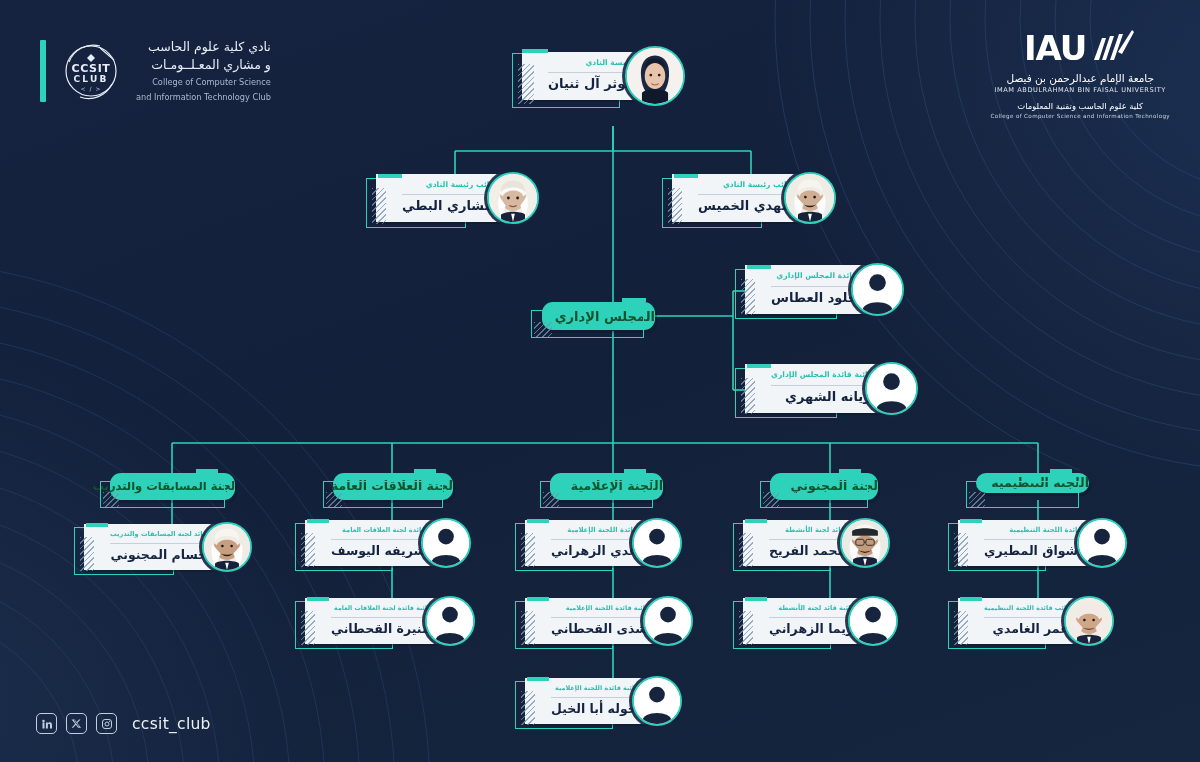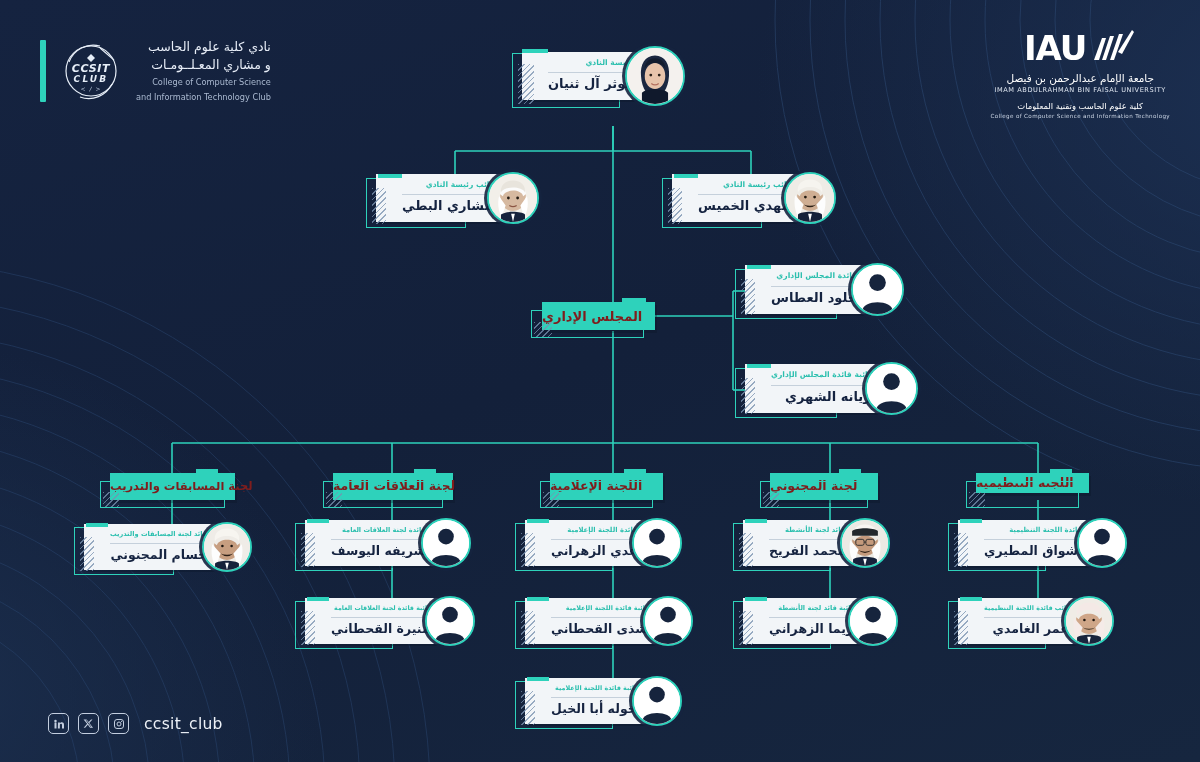--- a/index.html
+++ b/index.html
@@ -25,21 +25,21 @@
   .arc-tr { top: -230px; right: -200px; }
   .arc-bl { bottom: -250px; left: -280px; }
 
   
   .logo-left {
     position: absolute; left: 40px; top: 38px;
     display: flex; align-items: center; gap: 14px;
     direction: ltr;
   }
   .logo-bar { width: 6px; height: 62px; background: #2ed2bb; border-radius: 1px; }
-  .ccsit-mark { width: 62px; height: 62px; position: relative; flex: none; font-style: italic; }
+  .ccsit-mark { width: 62px; height: 62px; position: relative; flex: none; }
   .ccsit-txt { direction: rtl; text-align: right; }
   .ccsit-ar  { color: #e8eef8; font-size: 12.5px; line-height: 1.45; letter-spacing: .2px; }
   .ccsit-en  { color: #aab9d0; font-size: 8.2px; line-height: 1.4; margin-top: 3px; direction: ltr; text-align: right; }
 
   .logo-right {
     position: absolute; right: 30px; top: 30px;
     display: flex; flex-direction: column; align-items: center; gap: 2px;
   }
   .iau-row { display: flex; align-items: center; gap: 6px; }
   .iau-word { color: #ffffff; font-size: 34px; font-weight: bold; letter-spacing: -1px; line-height: 1; direction: ltr; }
@@ -94,35 +94,36 @@
   .tick { position: absolute; background: #2ed2bb; z-index: 5; }
   .hatch {
     position: absolute; z-index: 5;
     background: repeating-linear-gradient(135deg, rgba(120,145,175,.75) 0 1px, transparent 1px 4px);
   }
 
   
   .tealbox {
     position: absolute;
     background: #2ed2bb;
-    color: #7f1d1d;
+    color: #14532d;
     font-weight: bold;
-    display: flex; align-items: center; justify-content: flex-end;
+    display: flex; align-items: center; justify-content: flex-start;
     box-shadow: 2px 3px 0 rgba(10,20,38,.30);
+    border-radius: 11px;
   }
   .tealbox .lbl { line-height: 1; white-space: nowrap; }
   .tealframe {
     position: absolute;
     border: 1.4px solid #2ed2bb;
     pointer-events: none;
   }
 
   
   .social {
-    position: absolute; left: 48px; bottom: 28px;
+    position: absolute; left: 36px; bottom: 28px;
     display: flex; align-items: center; gap: 9px; direction: ltr;
   }
   .sico {
     width: 21px; height: 21px; border: 1.3px solid #c3cedf; border-radius: 5px;
     display: flex; align-items: center; justify-content: center;
     color: #c3cedf;
   }
   .handle { color: #eef2f8; font-size: 15.5px; margin-left: 6px; letter-spacing: .3px; }
 </style>
 </head>

